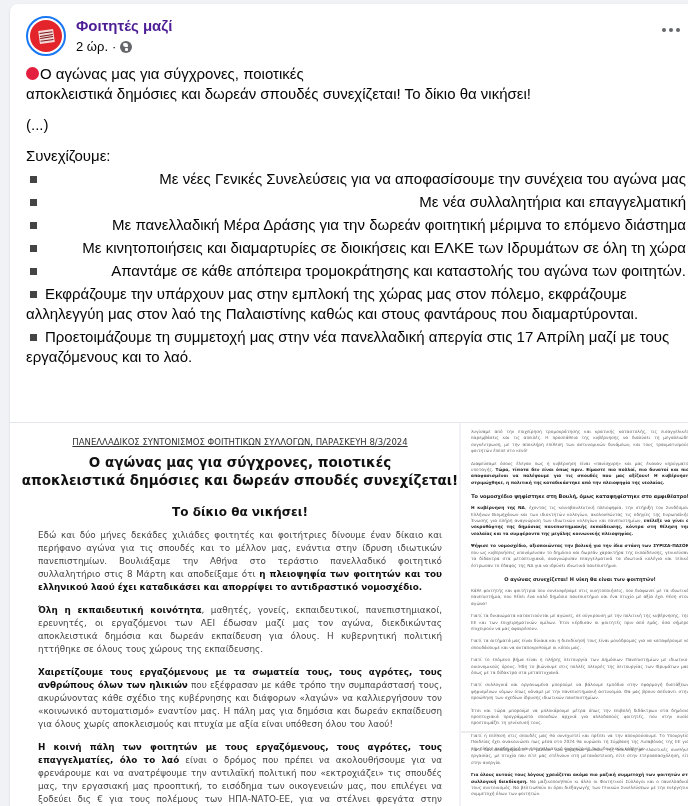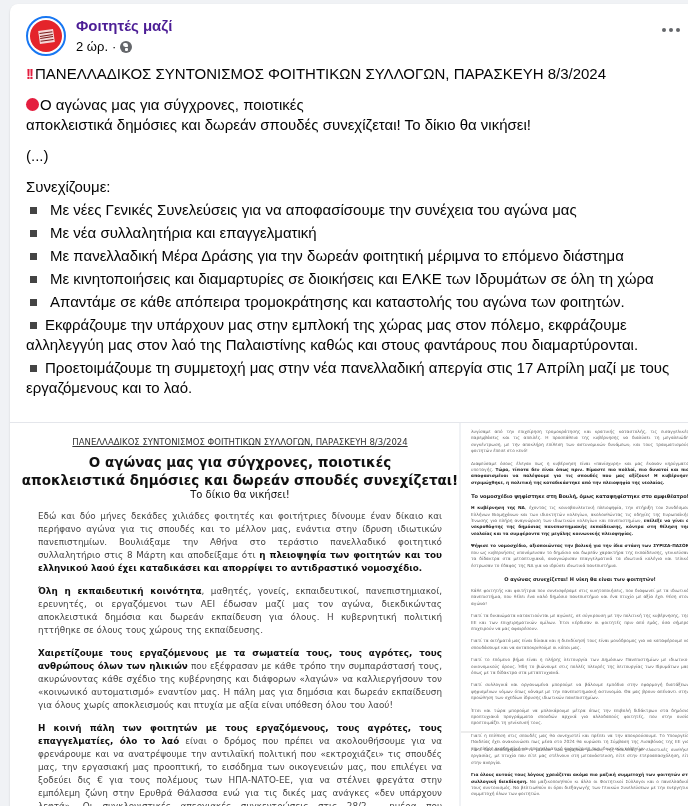--- a/index.html
+++ b/index.html
@@ -41,42 +41,42 @@
   }
   .more-btn span { width: 4px; height: 4px; border-radius: 50%; background: #65676b; display: block; }
 
   .post-text {
     position: absolute; left: 16px; top: 60px; width: 660px; font-size: 15px; line-height: 20px; color: #050505;
   }
   .post-text p { margin-bottom: 11px; }
   .red-bang { color: #e41e3f; font-weight: bold; letter-spacing: -2px; margin-right: 3px; }
   .red-dot { display: inline-block; width: 13px; height: 13px; border-radius: 50%; background: #e41e3f; vertical-align: -1px; margin-right: 1px; }
   .bullets { list-style: none; }
-  .bullets li { position: relative; padding-left: 24px; margin-bottom: 3px; }
+  .bullets li { position: relative; padding-left: 24px; margin-bottom: 3px; text-align: right; }
   .bullets li::before { content: ""; position: absolute; left: 4px; top: 7px; width: 7px; height: 7px; background: #444; }
   .inline-bullet { display: inline-block; width: 7px; height: 7px; background: #444; margin: 0 8px 2px 4px; vertical-align: middle; }
 
   .media {
     position: absolute; left: 0; top: 418px; width: 690px; height: 400px; background: #ffffff;
     border-top: 1px solid #e4e6eb;
   }
   .doc-left {
     position: absolute; left: 10px; top: 0; width: 440px; height: 400px; background: #fff; overflow: hidden;
     font-family: "DejaVu Sans", sans-serif; color: #333;
   }
   .doc-right {
     position: absolute; left: 449px; top: 0; width: 240px; height: 400px; background: #fff; overflow: hidden;
     border-left: 2px solid #f0f2f5;
     font-family: "DejaVu Sans", sans-serif; color: #555;
   }
   .doc-divider { position: absolute; left: 0; width: 240px; height: 2px; background: #ececec; }
 
   .dl-head { text-align: center; font-size: 8.5px; text-decoration: underline; margin-top: 14px; color: #333; filter: blur(0.2px); }
   .dl-title { text-align: center; font-size: 13.5px; font-weight: bold; line-height: 18px; margin-top: 6px; color: #111; }
-  .dl-title2 { text-align: center; font-size: 10px; font-weight: normal; margin-top: 0; color: #111; }
+  .dl-title2 { text-align: center; font-size: 12px; font-weight: bold; margin-top: 16px; color: #111; }
   .dl-para { font-size: 8.8px; line-height: 13px; text-align: justify; padding: 0 18px; margin-top: 10px; color: #444; filter: blur(0.3px); }
   .dl-para b { color: #111; }
 
   .dr-para { font-size: 4.3px; line-height: 6.4px; text-align: justify; padding: 0 10px; margin-top: 6px; color: #666; filter: blur(0.35px); }
   .dr-para b { color: #222; }
   .dr-sub { text-align: center; font-size: 5px; font-weight: bold; margin-top: 7px; color: #222; filter: blur(0.3px); }
 </style>
 </head>
 <body>
 
@@ -100,21 +100,20 @@
     <span class="globe"></span>
   </div>
 
   <div class="more-btn">
       <span></span>
       <span></span>
       <span></span>
     </div>
 
   <div class="post-text">
-    <p><span class="red-bang">!!</span><span>ΠΑΝΕΛΛΑΔΙΚΟΣ ΣΥΝΤΟΝΙΣΜΟΣ ΦΟΙΤΗΤΙΚΩΝ ΣΥΛΛΟΓΩΝ, ΠΑΡΑΣΚΕΥΗ 8/3/2024</span></p>
     <p><span class="red-dot"></span><span>Ο αγώνας μας για σύγχρονες, ποιοτικές</span><br><span>αποκλειστικά δημόσιες και δωρεάν σπουδές συνεχίζεται! Το δίκιο θα νικήσει!</span></p>
     <p>(...)</p>
     <div style="margin-bottom:3px;">Συνεχίζουμε:</div>
     <ul class="bullets">
       <li>Με νέες Γενικές Συνελεύσεις για να αποφασίσουμε την συνέχεια του αγώνα μας</li>
       <li>Με νέα συλλαλητήρια και επαγγελματική</li>
       <li>Με πανελλαδική Μέρα Δράσης για την δωρεάν φοιτητική μέριμνα το επόμενο διάστημα</li>
       <li>Με κινητοποιήσεις και διαμαρτυρίες σε διοικήσεις και ΕΛΚΕ των Ιδρυμάτων σε όλη τη χώρα</li>
       <li>Απαντάμε σε κάθε απόπειρα τρομοκράτησης και καταστολής του αγώνα των φοιτητών.</li>
     </ul>

